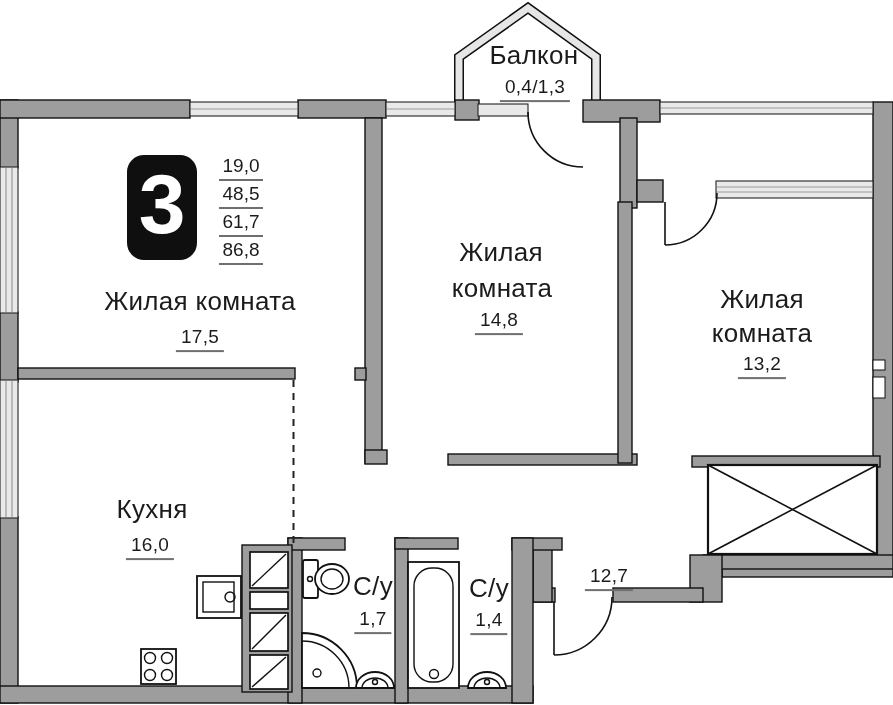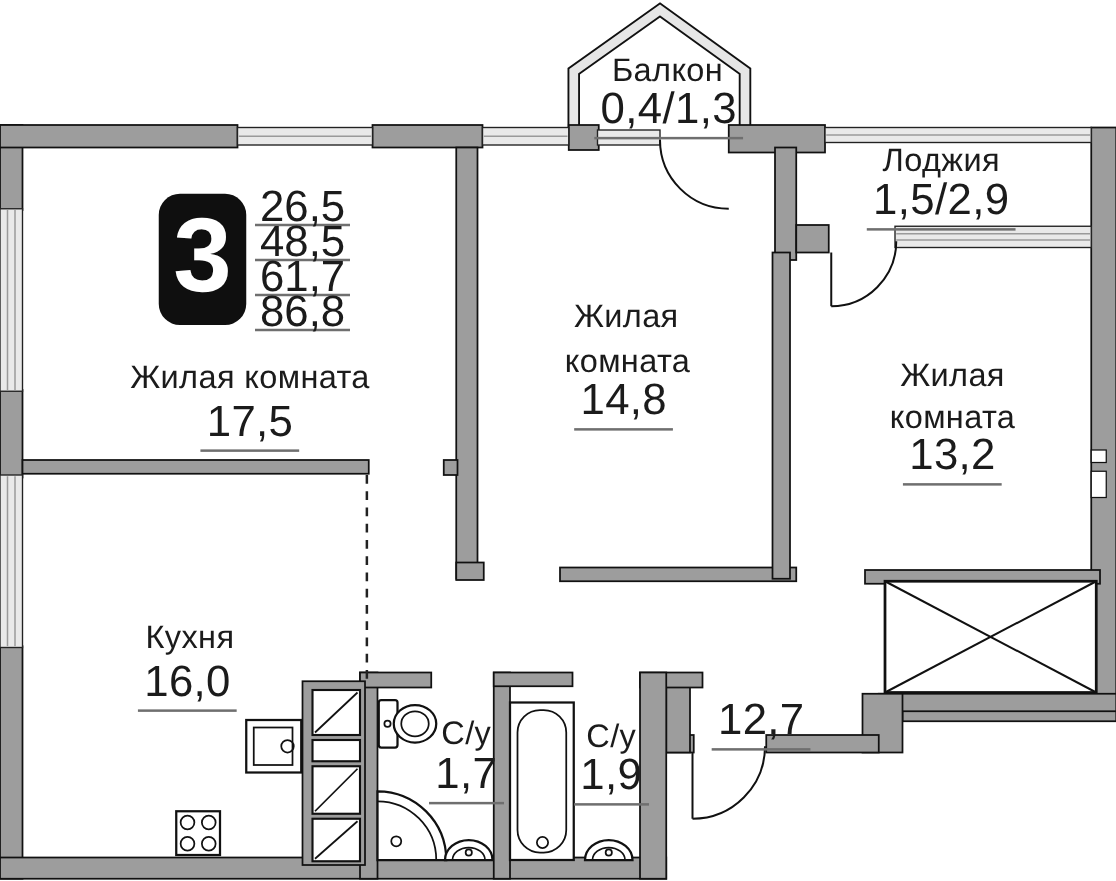--- a/index.html
+++ b/index.html
@@ -21,21 +21,21 @@
   .win{fill:var(--window);stroke:#222;stroke-width:1.1;}
   .winline{stroke:#9a9a9a;stroke-width:1.2;fill:none;}
   .fix{fill:#ffffff;stroke:#111;stroke-width:1.8;}
   .fixthin{fill:none;stroke:#111;stroke-width:1.4;}
   .arc{fill:none;stroke:#111;stroke-width:1.6;}
   .lbl{
     position:absolute;transform:translate(-50%,-50%);
     font-size:26px;line-height:1.2;color:var(--text);
     white-space:nowrap;letter-spacing:.3px;
   }
-  .num{font-size:35px;}
+  .num{font-size:19px;}
   .num span{display:inline-block;border-bottom:2px solid var(--underline);padding:0 5px 1px;}
   .badge{
     position:absolute;left:127px;top:155px;width:70px;height:105px;
     background:var(--badge-bg);border-radius:17px;color:var(--badge-text);
     display:flex;align-items:center;justify-content:center;
     font-size:84px;font-weight:bold;padding-bottom:6px;box-sizing:border-box;
   }
   .vals{position:absolute;left:204px;top:153px;width:74px;}
   .vals .num{display:block;text-align:center;height:28px;line-height:26px;color:var(--text);}
   .vals .num span{padding:0 4px 0;}
@@ -173,21 +173,21 @@
     </g>
     <g>
       <path class="fix" d="M468,688 A19,16 0 0 1 506,688 Z"></path>
       <path class="fixthin" d="M474,688 A13,10 0 0 1 500,688"></path>
       <circle class="fixthin" cx="487" cy="682" r="2.5"></circle>
     </g>
   </svg>
 
   <div class="badge">3</div>
   <div class="vals">
-    <div class="num"><span>26,5</span></div>
+    <div class="num"><span>19,0</span></div>
     <div class="num"><span>48,5</span></div>
     <div class="num"><span>61,7</span></div>
     <div class="num"><span>86,8</span></div>
   </div>
 
   <div class="lbl" style="left:200px;top:302px">Жилая комната</div>
   <div class="lbl num" style="left:200px;top:339px"><span>17,5</span></div>
 
   <div class="lbl" style="left:501px;top:253px">Жилая</div>
   <div class="lbl" style="left:502px;top:289px">комната</div>
@@ -199,21 +199,19 @@
 
   <div class="lbl" style="left:152px;top:510px">Кухня</div>
   <div class="lbl num" style="left:150px;top:547px"><span>16,0</span></div>
 
   <div class="lbl num" style="left:609px;top:578px"><span>12,7</span></div>
 
   <div class="lbl" style="left:373px;top:587px">С/у</div>
   <div class="lbl num" style="left:373px;top:621px"><span>1,7</span></div>
 
   <div class="lbl" style="left:489px;top:589px">С/у</div>
-  <div class="lbl num" style="left:489px;top:622px"><span>1,9</span></div>
+  <div class="lbl num" style="left:489px;top:622px"><span>1,4</span></div>
 
   <div class="lbl" style="left:534px;top:56px">Балкон</div>
   <div class="lbl num" style="left:535px;top:89px"><span>0,4/1,3</span></div>
 
-  <div class="lbl" style="left:753px;top:128px">Лоджия</div>
-  <div class="lbl num" style="left:753px;top:162px"><span>1,5/2,9</span></div>
 
 </div>
 
 </body></html>

